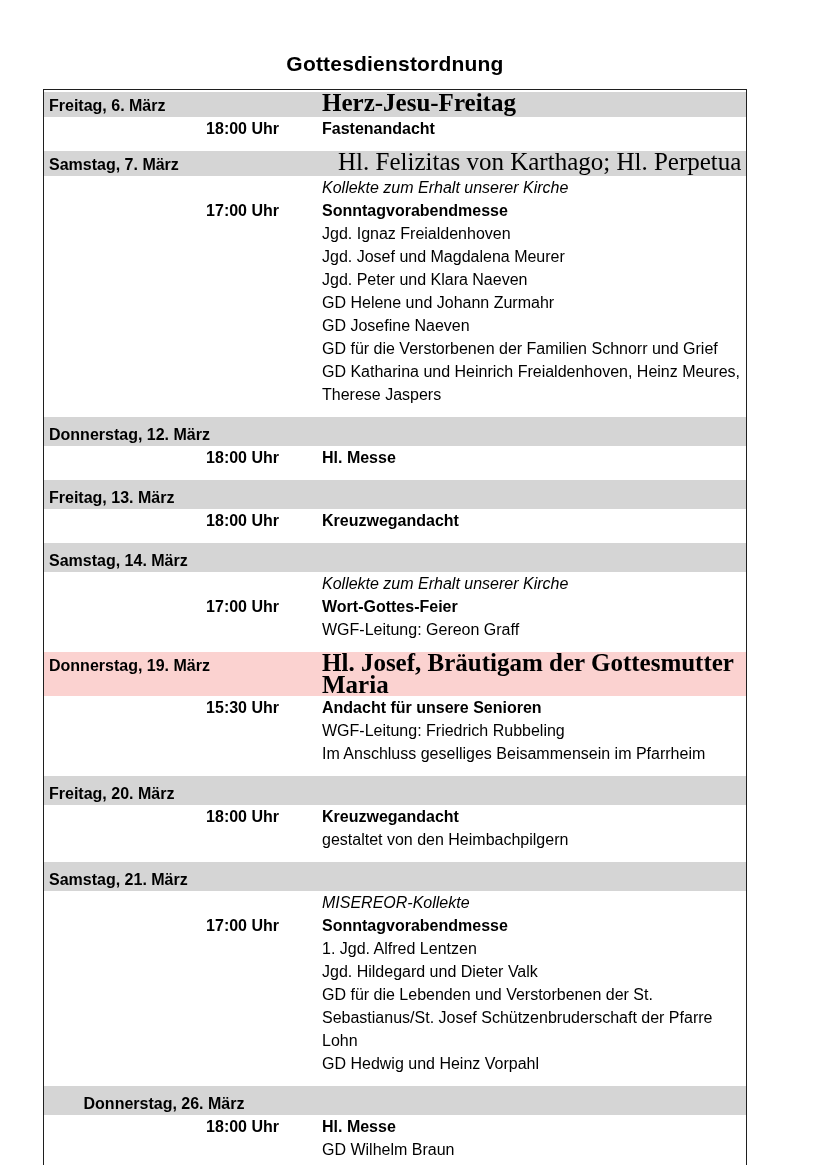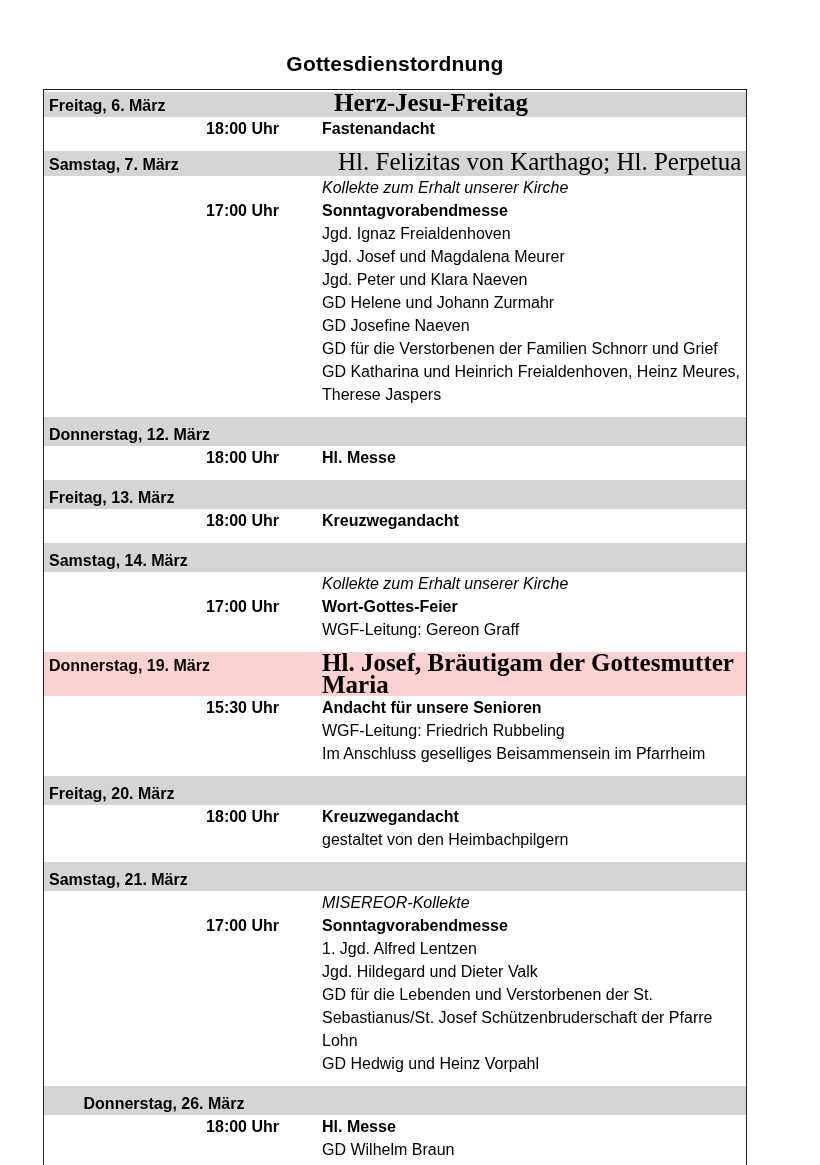--- a/index.html
+++ b/index.html
@@ -76,21 +76,21 @@
   .row.header .cell-right { line-height: 22px; }
 </style>
 </head>
 <body>
 
 <div class="doc">
   <div class="title">Gottesdienstordnung</div>
 
   <div class="schedule-table" style="border-color: rgb(31, 31, 31);">
       <div class="section">
-        <div class="row header" style="background: rgb(213, 213, 213); gap: 12px;">
+        <div class="row header" style="background: rgb(213, 213, 213);">
           <div class="cell-date">Freitag, 6. März</div>
           <div class="cell-right t-serif t-bold">Herz-Jesu-Freitag</div>
         </div>
         <div class="row entry">
           <div class="cell-time">18:00 Uhr</div>
           <div class="cell-right t-bold">Fastenandacht</div>
         </div>
       </div>
       <div class="section">
         <div class="row header" style="background: rgb(213, 213, 213); gap: 16px;">

